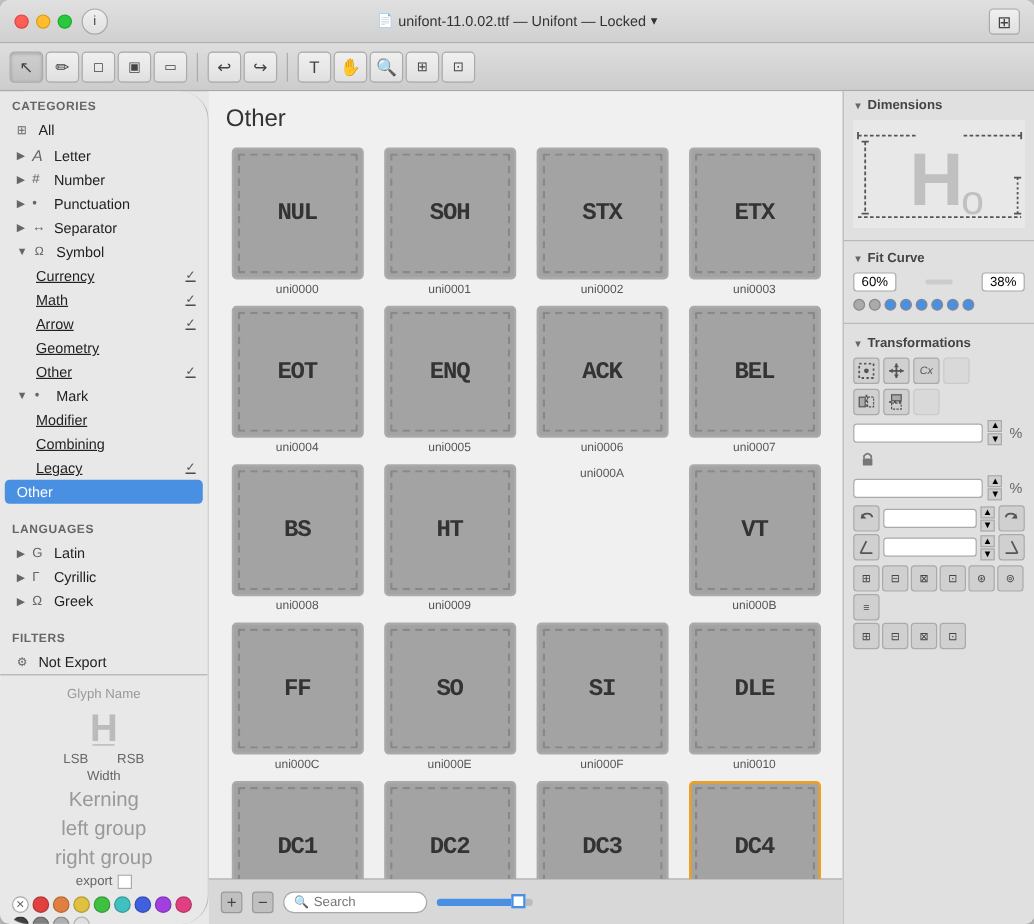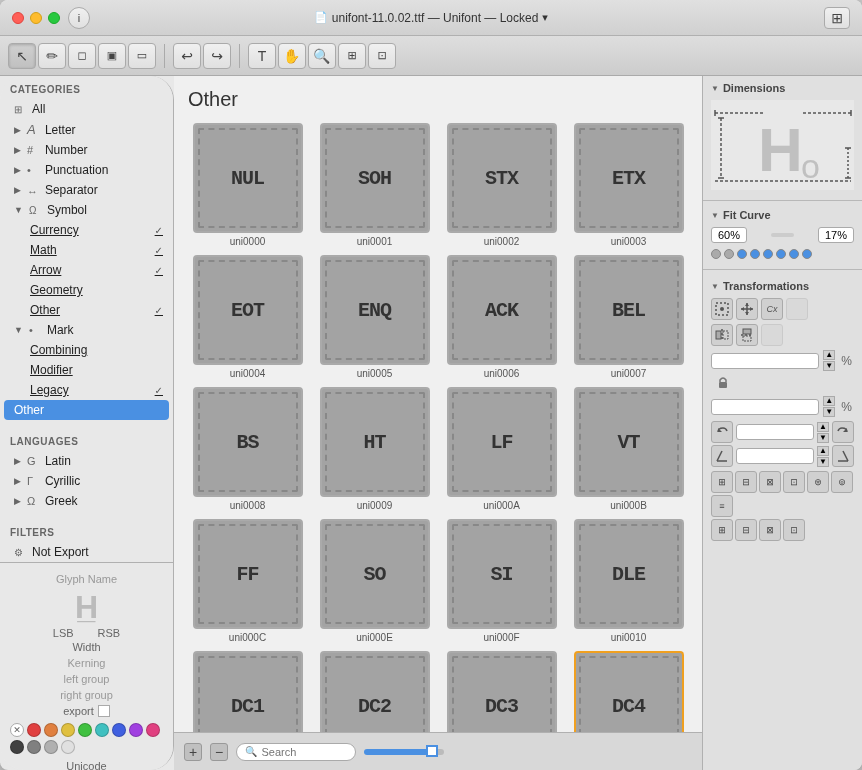--- a/index.html
+++ b/index.html
@@ -141,21 +141,21 @@
       color: #ccc;
     }
     .lsb-rsb-row {
       display: flex;
       gap: 4px;
       justify-content: center;
       align-items: center;
       font-size: 11px;
       color: #666;
     }
-    .kerning-row { font-size: 11px; color: #999; text-align: center; padding: 2px 0; }
+    .kerning-row { font-size: 17px; color: #999; text-align: center; padding: 2px 0; }
     .export-row { display: flex; align-items: center; gap: 4px; font-size: 11px; color: #666; justify-content: center; padding: 2px 0; }
     .export-checkbox { width: 12px; height: 12px; background: white; border: 1px solid #aaa; }
     .color-swatches { display: flex; gap: 3px; flex-wrap: wrap; padding: 4px 2px; align-items: center; }
     .swatch { width: 14px; height: 14px; border-radius: 50%; border: 1px solid rgba(0,0,0,0.2); }
     .swatch.x { background: white; border: 1px solid #aaa; font-size: 9px; display: flex; align-items: center; justify-content: center; color: #666; }
     .unicode-label { text-align: center; font-size: 11px; color: #666; padding: 2px 0; }
     
     .content-area {
       flex: 1;
       display: flex;
@@ -491,24 +491,24 @@
         </div>
       </div>
 
       <div class="sidebar-item">
         <span class="sidebar-expand">▼</span>
         <span class="item-icon" style="font-size:11px;">•</span>
         <span class="item-label">Mark</span>
       </div>
       <div class="sidebar-sub">
         <div class="sidebar-item">
+          <span class="item-label">Modifier</span>
+        </div>
+        <div class="sidebar-item">
           <span class="item-label">Combining</span>
-        </div>
-        <div class="sidebar-item">
-          <span class="item-label">Modifier</span>
         </div>
         <div class="sidebar-item">
           <span class="item-label">Legacy</span>
           <span class="item-check">✓</span>
         </div>
       </div>
 
       <div class="sidebar-item active">
         <span class="item-label">Other</span>
       </div>
@@ -659,24 +659,20 @@
               <div class="glyph-label">uni0008</div>
             </div>
             <div class="glyph-cell">
               <div class="glyph-box">
                 <div class="dotted-border"></div>
                 <span class="glyph-pixel-art" style="position: relative; z-index: 1;">HT</span>
               </div>
               <div class="glyph-label">uni0009</div>
             </div>
             <div class="glyph-cell">
-              <div class="glyph-box">
-                <div class="dotted-border"></div>
-                <span class="glyph-pixel-art" style="position: relative; z-index: 1;">LF</span>
-              </div>
               <div class="glyph-label">uni000A</div>
             </div>
             <div class="glyph-cell">
               <div class="glyph-box">
                 <div class="dotted-border"></div>
                 <span class="glyph-pixel-art" style="position: relative; z-index: 1;">VT</span>
               </div>
               <div class="glyph-label">uni000B</div>
             </div>
             <div class="glyph-cell">
@@ -789,21 +785,21 @@
       <div class="panel-divider"></div>
 
       <div class="fit-curve-section">
         <div class="panel-section-header">
           <span class="triangle">▼</span>
           <span>Fit Curve</span>
         </div>
         <div class="fit-curve-row">
           <div class="fit-val-box">60%</div>
           <div style="flex:1; height:4px; background:#ccc; border-radius:2px; margin:0 4px;"></div>
-          <div class="fit-val-box">17%</div>
+          <div class="fit-val-box">38%</div>
         </div>
         <div class="fit-curve-dots">
           <div class="fit-dot"></div>
           <div class="fit-dot"></div>
           <div class="fit-dot active"></div>
           <div class="fit-dot active"></div>
           <div class="fit-dot active"></div>
           <div class="fit-dot active"></div>
           <div class="fit-dot active"></div>
           <div class="fit-dot active"></div>

